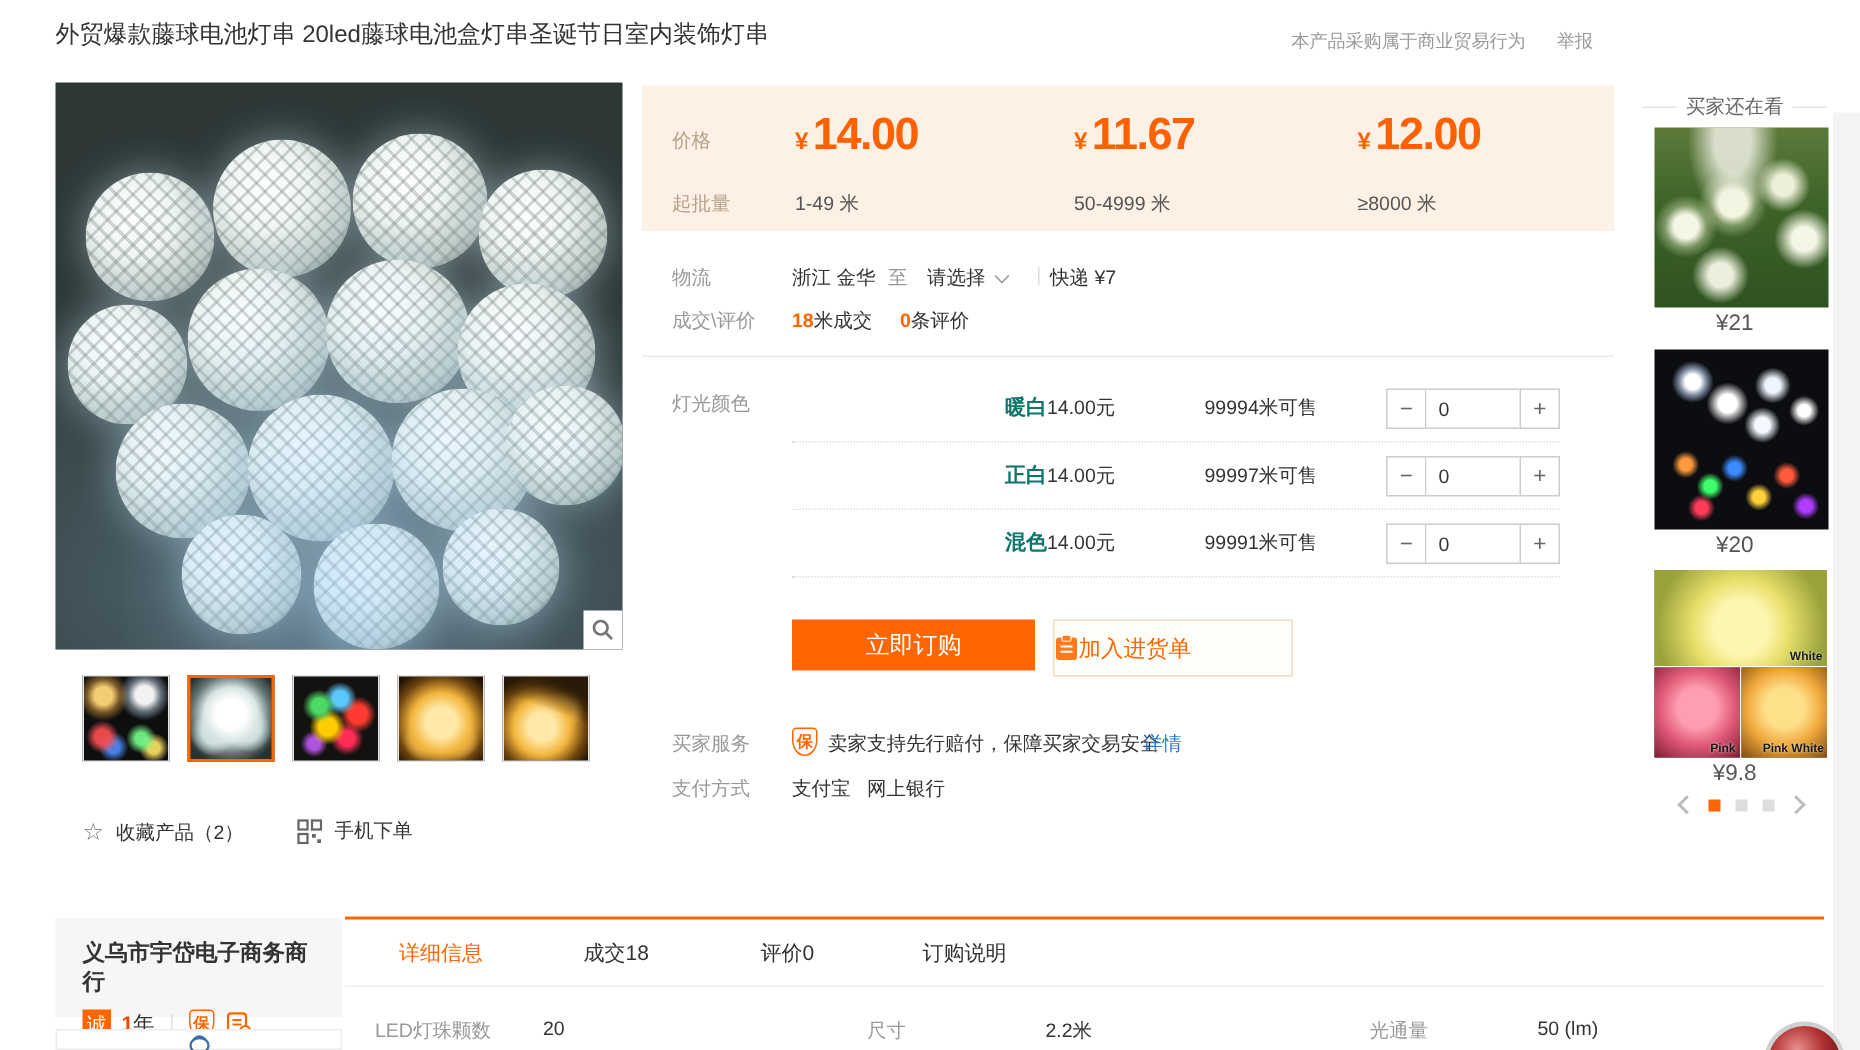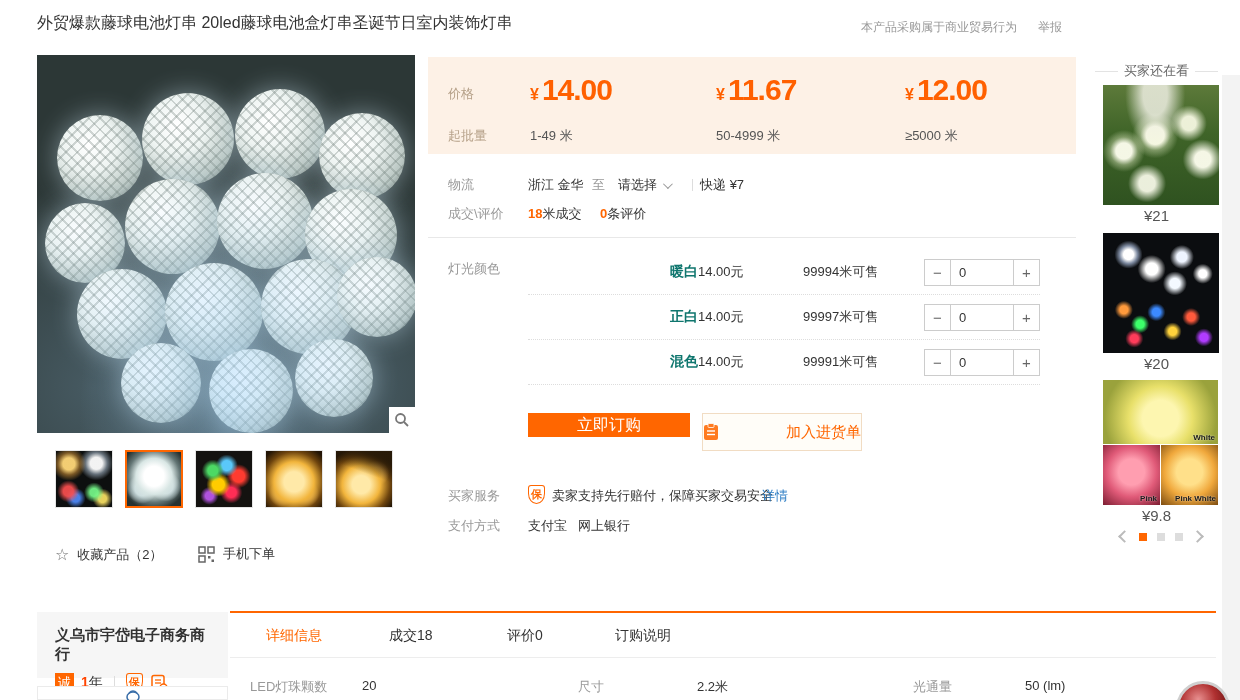--- a/index.html
+++ b/index.html
@@ -83,22 +83,22 @@
   
   .sku-row { left:528px; width:512px; height:45px; display:flex; align-items:center; border-bottom:1px dotted #ddd; }
   .sku-name { width:170px; font-size:14px; font-weight:bold; color:#0f766e;text-align:right; }
   .sku-price { width:105px; font-size:13px; color:#333; }
   .sku-stock { width:120px; font-size:13px; color:#333; }
   .stepper { margin-left:auto; display:flex; }
   .step-btn { width:27px; height:27px; border:1px solid #ccc; background:#fff; color:#666; font-size:15px; line-height:25px; text-align:center; cursor:pointer; }
   .qty-input { width:62px; height:27px; border:1px solid #ccc; border-left:none; border-right:none; padding-left:8px; font-size:13px; color:#333; outline:none; }
 
   
-  .btn-order { left:528px; top:413px; width:162px; height:24px; background:#ff6600; color:#fff; font-size:16px; border:none; cursor:pointer; }
-  .btn-cart { left:702px; top:413px; width:160px; height:38px; background:#fffdf8; border:1px solid #f1dcc3; color:#ff6600; font-size:15px; cursor:pointer; display:flex; align-items:center; justify-content:space-between; gap:20px; }
+  .btn-order { left:528px; top:413px; width:162px; height:34px; background:#ff6600; color:#fff; font-size:16px; border:none; cursor:pointer; }
+  .btn-cart { left:702px; top:413px; width:160px; height:38px; background:#fffdf8; border:1px solid #f1dcc3; color:#ff6600; font-size:15px; cursor:pointer; display:flex; align-items:center; justify-content:flex-start; gap:0; }
 
   
   .shield { display:inline-flex; align-items:center; justify-content:center; width:17px; height:19px; border:1px solid #ff6600; border-radius:3px 3px 50% 50% / 3px 3px 55% 55%; color:#ff6600; font-size:11px; font-weight:bold; }
   .detail-link { color:#2b7cc4; cursor:pointer; }
 
   
   .sb-title { left:1095px; top:62px; width:123px; display:flex; align-items:center; font-size:13px; color:#666; }
   .sb-title::before,.sb-title::after { content:""; flex:1; height:1px; background:#e3e3e3; }
   .sb-title span { padding:0 6px; }
   .sb-img { left:1103px; width:116px; cursor:pointer; }
@@ -215,21 +215,21 @@
   </div>
 
   <div class="abs price-box">
     <span class="pb-label" style="top:28px">价格</span>
     <span class="pb-label" style="top:70px">起批量</span>
     <span class="tier" style="left:102px;top:16px"><span class="cur">¥</span><span class="big-price">14.00</span></span>
     <span class="tier" style="left:288px;top:16px"><span class="cur">¥</span><span class="big-price">11.67</span></span>
     <span class="tier" style="left:477px;top:16px"><span class="cur">¥</span><span class="big-price">12.00</span></span>
     <span class="tier-qty" style="left:102px;top:70px">1-49 米</span>
     <span class="tier-qty" style="left:288px;top:70px">50-4999 米</span>
-    <span class="tier-qty" style="left:477px;top:70px">≥5000 米</span>
+    <span class="tier-qty" style="left:477px;top:70px">≥8000 米</span>
   </div>
 
   <span class="abs row-label" style="top:176px">物流</span>
   <span class="abs txt" style="left:528px;top:176px">浙江 金华</span>
   <span class="abs txt muted" style="left:592px;top:176px">至</span>
   <span class="abs txt" style="left:618px;top:176px;cursor:pointer"><span>请选择</span><i class="chev-down"></i></span>
   <span class="abs" style="left:682px;top:175px"><span class="vline"></span></span>
   <span class="abs txt" style="left:700px;top:176px"><span>快递</span> <span>¥7</span></span>
 
   <span class="abs row-label" style="top:205px">成交\评价</span>

